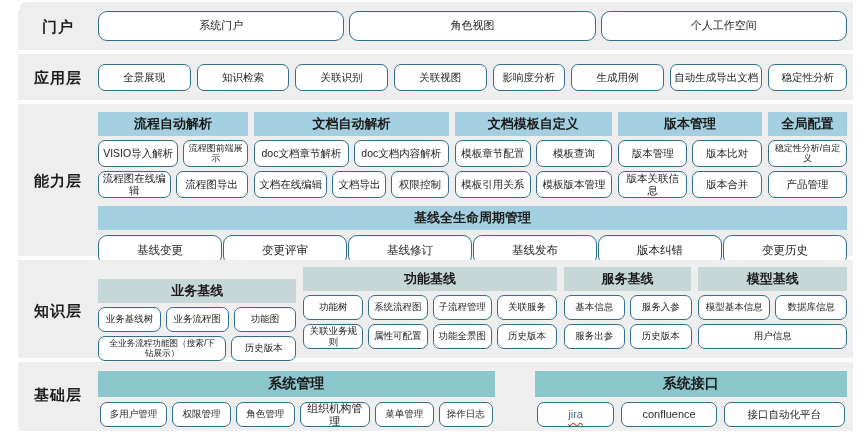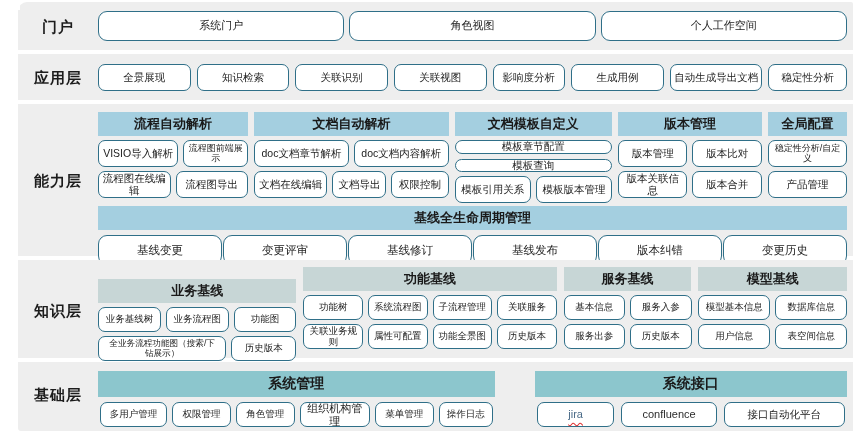--- a/index.html
+++ b/index.html
@@ -137,21 +137,21 @@
         </div>
         <div class="row" style="gap:5px;">
           <div class="pill tall" style="flex:1.22 1 0;">文档在线编辑</div>
           <div class="pill tall" style="flex:0.86 1 0;">文档导出</div>
           <div class="pill tall" style="flex:0.92 1 0;">权限控制</div>
         </div>
       </div>
 
       <div class="col" style="flex:1.55 1 0; gap:4px;">
         <div class="ghead cap">文档模板自定义</div>
-        <div class="row" style="gap:5px;flex-direction:column;">
+        <div class="row" style="gap:5px;">
           <div class="pill tall" style="flex:1 1 0;">模板章节配置</div>
           <div class="pill tall" style="flex:1 1 0;">模板查询</div>
         </div>
         <div class="row" style="gap:5px;">
           <div class="pill tall" style="flex:1 1 0;">模板引用关系</div>
           <div class="pill tall" style="flex:1 1 0;">模板版本管理</div>
         </div>
       </div>
 
       <div class="col" style="flex:1.42 1 0; gap:4px;">
@@ -241,21 +241,20 @@
       </div>
 
       <div class="col" style="flex:1.22 1 0; gap:4px;">
         <div class="ghead know">模型基线</div>
         <div class="row" style="gap:5px;">
           <div class="pill" style="flex:1 1 0;font-size:9.5px;">模型基本信息</div>
           <div class="pill" style="flex:1 1 0;font-size:9.5px;">数据库信息</div>
         </div>
         <div class="row" style="gap:5px;">
           <div class="pill" style="flex:1 1 0;font-size:9.5px;">用户信息</div>
-          <div class="pill" style="flex:1 1 0;font-size:9.5px;">表空间信息</div>
         </div>
       </div>
 
     </div>
   </div>
 
   <div class="band base"></div>
   <div class="layer-label" style="top:386px;">基础层</div>
 
   <div class="content" style="top:371px;">

